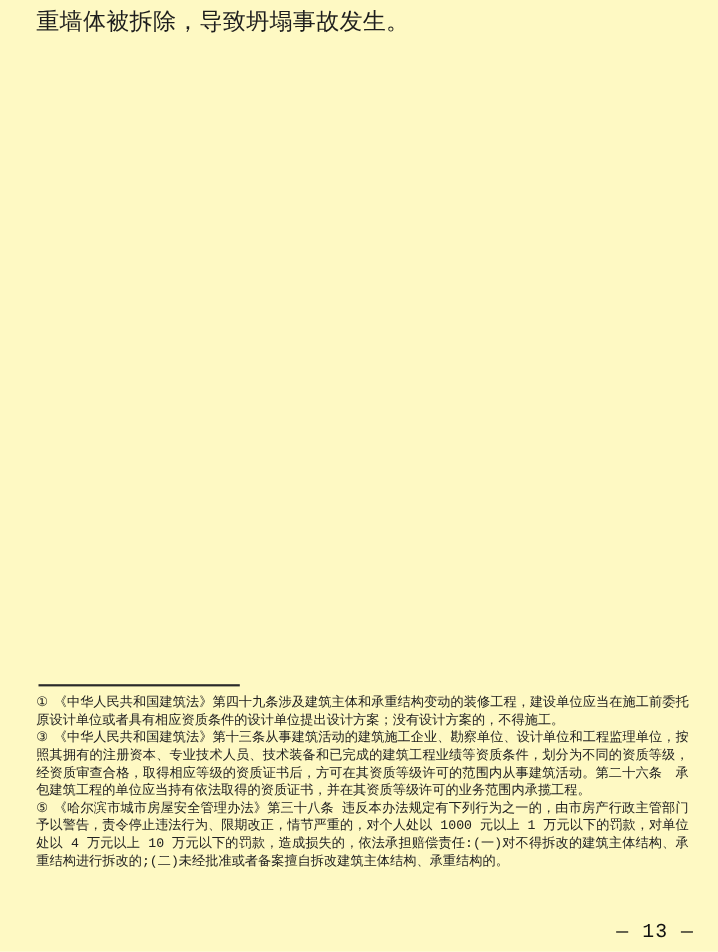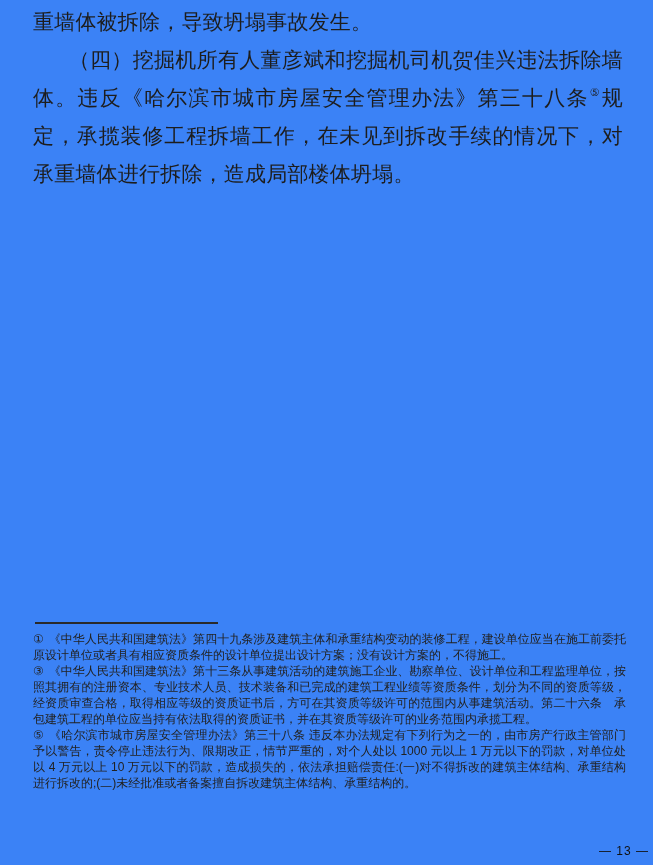--- a/index.html
+++ b/index.html
@@ -1,22 +1,22 @@
 <!DOCTYPE html>
 <html><head>
 <meta charset="utf-8">
 <style>
   html, body { margin: 0; padding: 0; }
   body { background: #ffffff; }
   .page {
     position: relative;
     width: 653px;
     height: 865px;
-    background: #3b82f6;
-    font-family: Liberation Sans, sans-serif;
+    background: #fef9c3;
+    font-family: Liberation Mono, monospace;
     color: #1d1d1d;
     overflow: hidden;
   }
   .body-text {
     position: absolute;
     left: 33px;
     right: 30px;
     top: 3px;
     font-size: 21px;
     line-height: 38px;
@@ -46,35 +46,34 @@
     top: 631px;
     font-size: 12px;
     line-height: 16px;
     text-align: justify;
     color: #222222;
   }
   .footnote { margin: 0; }
   .fn-marker { margin-right: 5px; }
   .page-number {
     position: absolute;
-    right: 4px;
+    right: 22px;
     bottom: 7px;
-    font-size: 12px;
+    font-size: 18px;
     letter-spacing: 1px;
     color: #111111;
     text-align: right;
   }
 </style>
 </head>
 <body>
 
 <div class="page">
   <div class="body-text">
       <p class="para">重墙体被拆除，导致坍塌事故发生。</p>
-      <p class="para indent">（四）挖掘机所有人董彦斌和挖掘机司机贺佳兴违法拆除墙体。违反《哈尔滨市城市房屋安全管理办法》第三十八条<sup class="fn-ref">⑤</sup>规定，承揽装修工程拆墙工作，在未见到拆改手续的情况下，对承重墙体进行拆除，造成局部楼体坍塌。</p>
     </div>
   <div class="footnote-sep"></div>
   <div class="footnotes">
       <p class="footnote"><span class="fn-marker">①</span><span>《中华人民共和国建筑法》第四十九条涉及建筑主体和承重结构变动的装修工程，建设单位应当在施工前委托原设计单位或者具有相应资质条件的设计单位提出设计方案；没有设计方案的，不得施工。</span></p>
       <p class="footnote"><span class="fn-marker">③</span><span>《中华人民共和国建筑法》第十三条从事建筑活动的建筑施工企业、勘察单位、设计单位和工程监理单位，按照其拥有的注册资本、专业技术人员、技术装备和已完成的建筑工程业绩等资质条件，划分为不同的资质等级，经资质审查合格，取得相应等级的资质证书后，方可在其资质等级许可的范围内从事建筑活动。第二十六条　承包建筑工程的单位应当持有依法取得的资质证书，并在其资质等级许可的业务范围内承揽工程。</span></p>
       <p class="footnote"><span class="fn-marker">⑤</span><span>《哈尔滨市城市房屋安全管理办法》第三十八条 违反本办法规定有下列行为之一的，由市房产行政主管部门予以警告，责令停止违法行为、限期改正，情节严重的，对个人处以 1000 元以上 1 万元以下的罚款，对单位处以 4 万元以上 10 万元以下的罚款，造成损失的，依法承担赔偿责任:(一)对不得拆改的建筑主体结构、承重结构进行拆改的;(二)未经批准或者备案擅自拆改建筑主体结构、承重结构的。</span></p>
     </div>
   <div class="page-number">— 13 —</div>
 </div>
 

